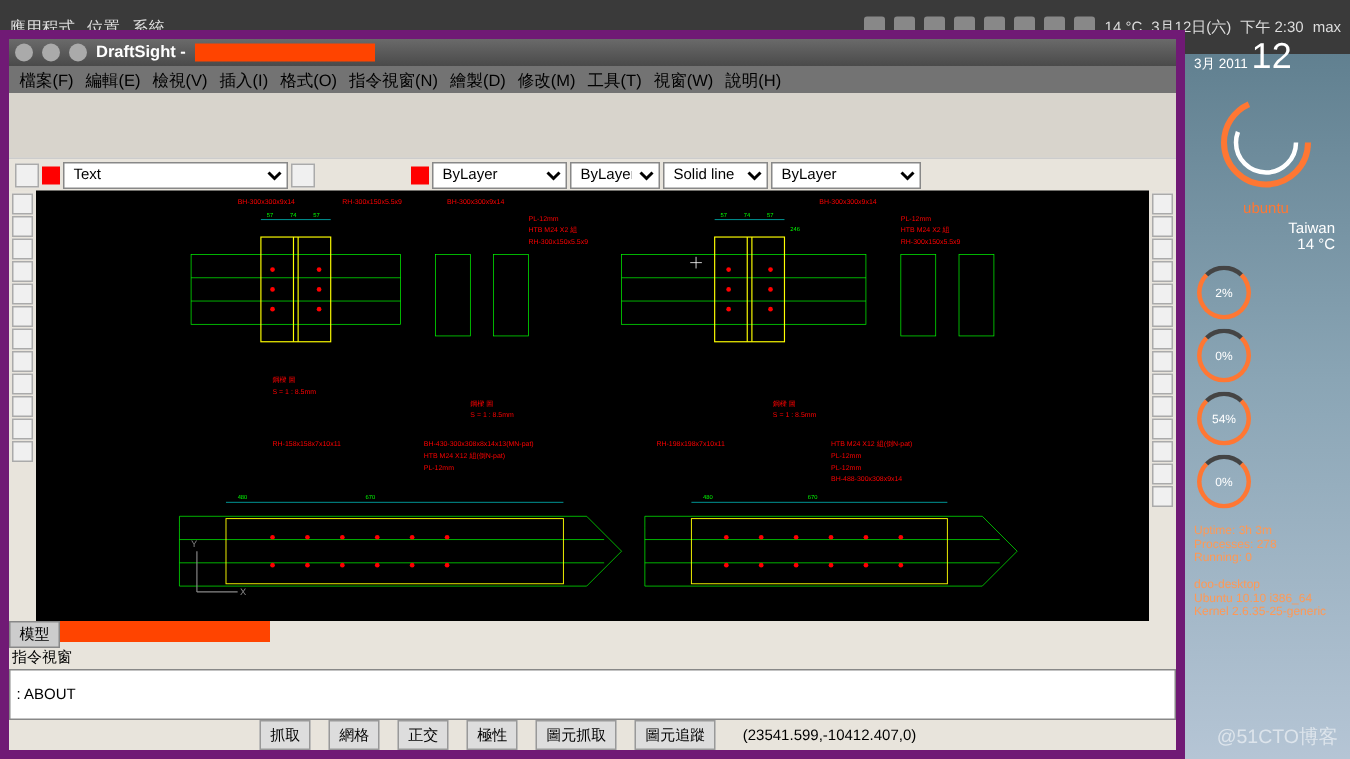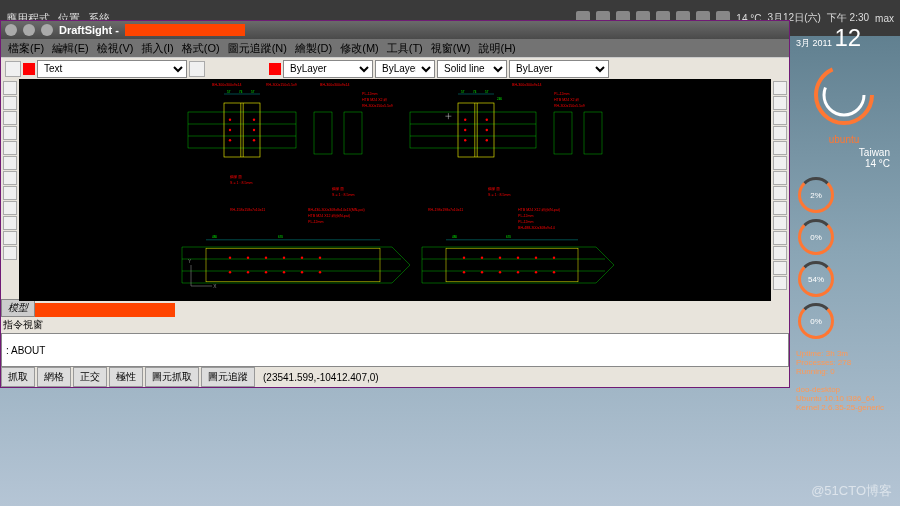--- a/index.html
+++ b/index.html
@@ -1,43 +1,43 @@
 <!DOCTYPE html>
 <html><head>
 <meta charset="utf-8">
 <style>
 * { margin: 0; padding: 0; box-sizing: border-box; font-family: sans-serif; }
 body { width: 900px; height: 506px; background: linear-gradient(#5a7a8a 0%, #8aa5b5 50%, #b5c5d5 100%); overflow: hidden; position: relative; font-size: 10px; }
 .topbar { height: 36px; background: #3a3a3a; display: flex; align-items: center; padding: 0 6px; gap: 8px; color: #ddd; }
 .topbar .menu-item { font-size: 11px; cursor: pointer; }
 .topbar .tray { margin-left: auto; display: flex; gap: 6px; align-items: center; }
 .tray-icon { width: 14px; height: 14px; background: #888; border-radius: 2px; }
-.app-window { position: absolute; top: 20px; left: 0; width: 790px; height: 368px; background: #d8d4cc; display: flex; flex-direction: column; border: 1px solid #701a75; }
+.app-window { position: absolute; top: 20px; left: 0; width: 790px; height: 486px; background: #d8d4cc; display: flex; flex-direction: column; border: 6px solid #701a75; }
 .titlebar { height: 18px; background: linear-gradient(#6a6a6a,#4a4a4a); display: flex; align-items: center; padding: 0 4px; gap: 6px; }
 .win-btn { width: 12px; height: 12px; border-radius: 6px; background: #aaa; }
 .titlebar .title { color: #fff; font-size: 11px; font-weight: bold; }
 .title-redact { background: #ff4400; width: 120px; height: 12px; }
 .menubar { height: 18px; background: #737373; display: flex; align-items: center; padding: 0 4px; gap: 2px; font-size: 11px; }
 .menubar span { padding: 0 3px; cursor: pointer; }
-.toolbar-row { height: 22px; background: #e8e4dc; border-top: 1px solid #ccc; display: flex; align-items: center; padding: 0 4px; gap: 2px; }
+.toolbar-row { height: 22px; background: #e8e4dc; border-top: 1px solid #ccc; display: flex; align-items: center; padding: 0 4px; gap: 2px; margin-top: 43px; }
 .tb-btn { width: 16px; height: 16px; background: #f0f0f0; border: 1px solid #aaa; }
 .tb-swatch { width: 12px; height: 12px; }
 .tb-sel { height: 18px; font-size: 10px; background: #fff; border: 1px solid #888; padding: 0 2px; }
 .workspace { flex: 1; display: flex; background: #e8e4dc; min-height: 0; }
 .side-tb { width: 18px; background: #e8e4dc; display: flex; flex-direction: column; gap: 1px; padding: 2px 0; }
 .side-tb .tb-btn { width: 14px; height: 14px; margin: 0 auto; }
 .canvas { flex: 1; background: #000; position: relative; overflow: hidden; }
 .canvas svg { width: 100%; height: 100%; }
 .bottom-area { background: #e8e4dc; }
-.tab-row { display: flex; align-items: flex-end; height: 16px; font-style: italic; }
+.tab-row { display: flex; align-items: flex-start; height: 16px; }
 .tab { padding: 1px 6px; background: #ccc; border: 1px solid #888; font-size: 10px; }
 .tab-redact { width: 140px; height: 14px; background: #ff4400; }
 .cmd-label { font-size: 10px; padding: 1px 2px; }
 .cmd-input { width: 100%; height: 16px; font-size: 10px; border: 1px solid #888; background: #fff; padding: 16px 4px; }
-.statusbar { height: 20px; display: flex; align-items: center; justify-content: flex-start; gap: 2px; background: #e8e4dc; }
+.statusbar { height: 20px; display: flex; align-items: center; justify-content: center; gap: 12px; background: #e8e4dc; }
 .status-btn { padding: 2px 6px; background: #ddd; border: 1px solid #999; font-size: 10px; }
 .coords { font-size: 10px; padding: 0 6px; }
 .desktop-widgets { position: absolute; top: 20px; right: 4px; width: 104px; color: #fff; font-size: 9px; }
 .date-widget { text-align: left; padding: 4px; }
 .date-widget .day { font-size: 24px; }
 .clock-ring { width: 70px; height: 70px; margin: 4px auto; position: relative; }
 .clock-ring svg { width: 100%; height: 100%; }
 .ubuntu-badge { text-align: center; font-size: 10px; color: #ff7733; }
 .weather { text-align: right; padding: 2px 6px; font-size: 10px; }
 .gauges { display: flex; flex-direction: column; gap: 6px; padding: 6px; }
@@ -76,21 +76,21 @@
     <div class="win-btn"></div>
     <span class="title">DraftSight -</span>
     <div class="title-redact"></div>
   </div>
   <div class="menubar">
     <span>檔案(F)</span>
     <span>編輯(E)</span>
     <span>檢視(V)</span>
     <span>插入(I)</span>
     <span>格式(O)</span>
-    <span>圖元追蹤(N)</span>
+    <span>指令視窗(N)</span>
     <span>繪製(D)</span>
     <span>修改(M)</span>
     <span>工具(T)</span>
     <span>視窗(W)</span>
     <span>說明(H)</span>
   </div>
   <div class="toolbar-row">
     <div class="tb-btn"></div>
     <div class="tb-swatch" style="background:#ff0000"></div>
     <select class="tb-sel" style="width:150px"><option>Text</option></select>

